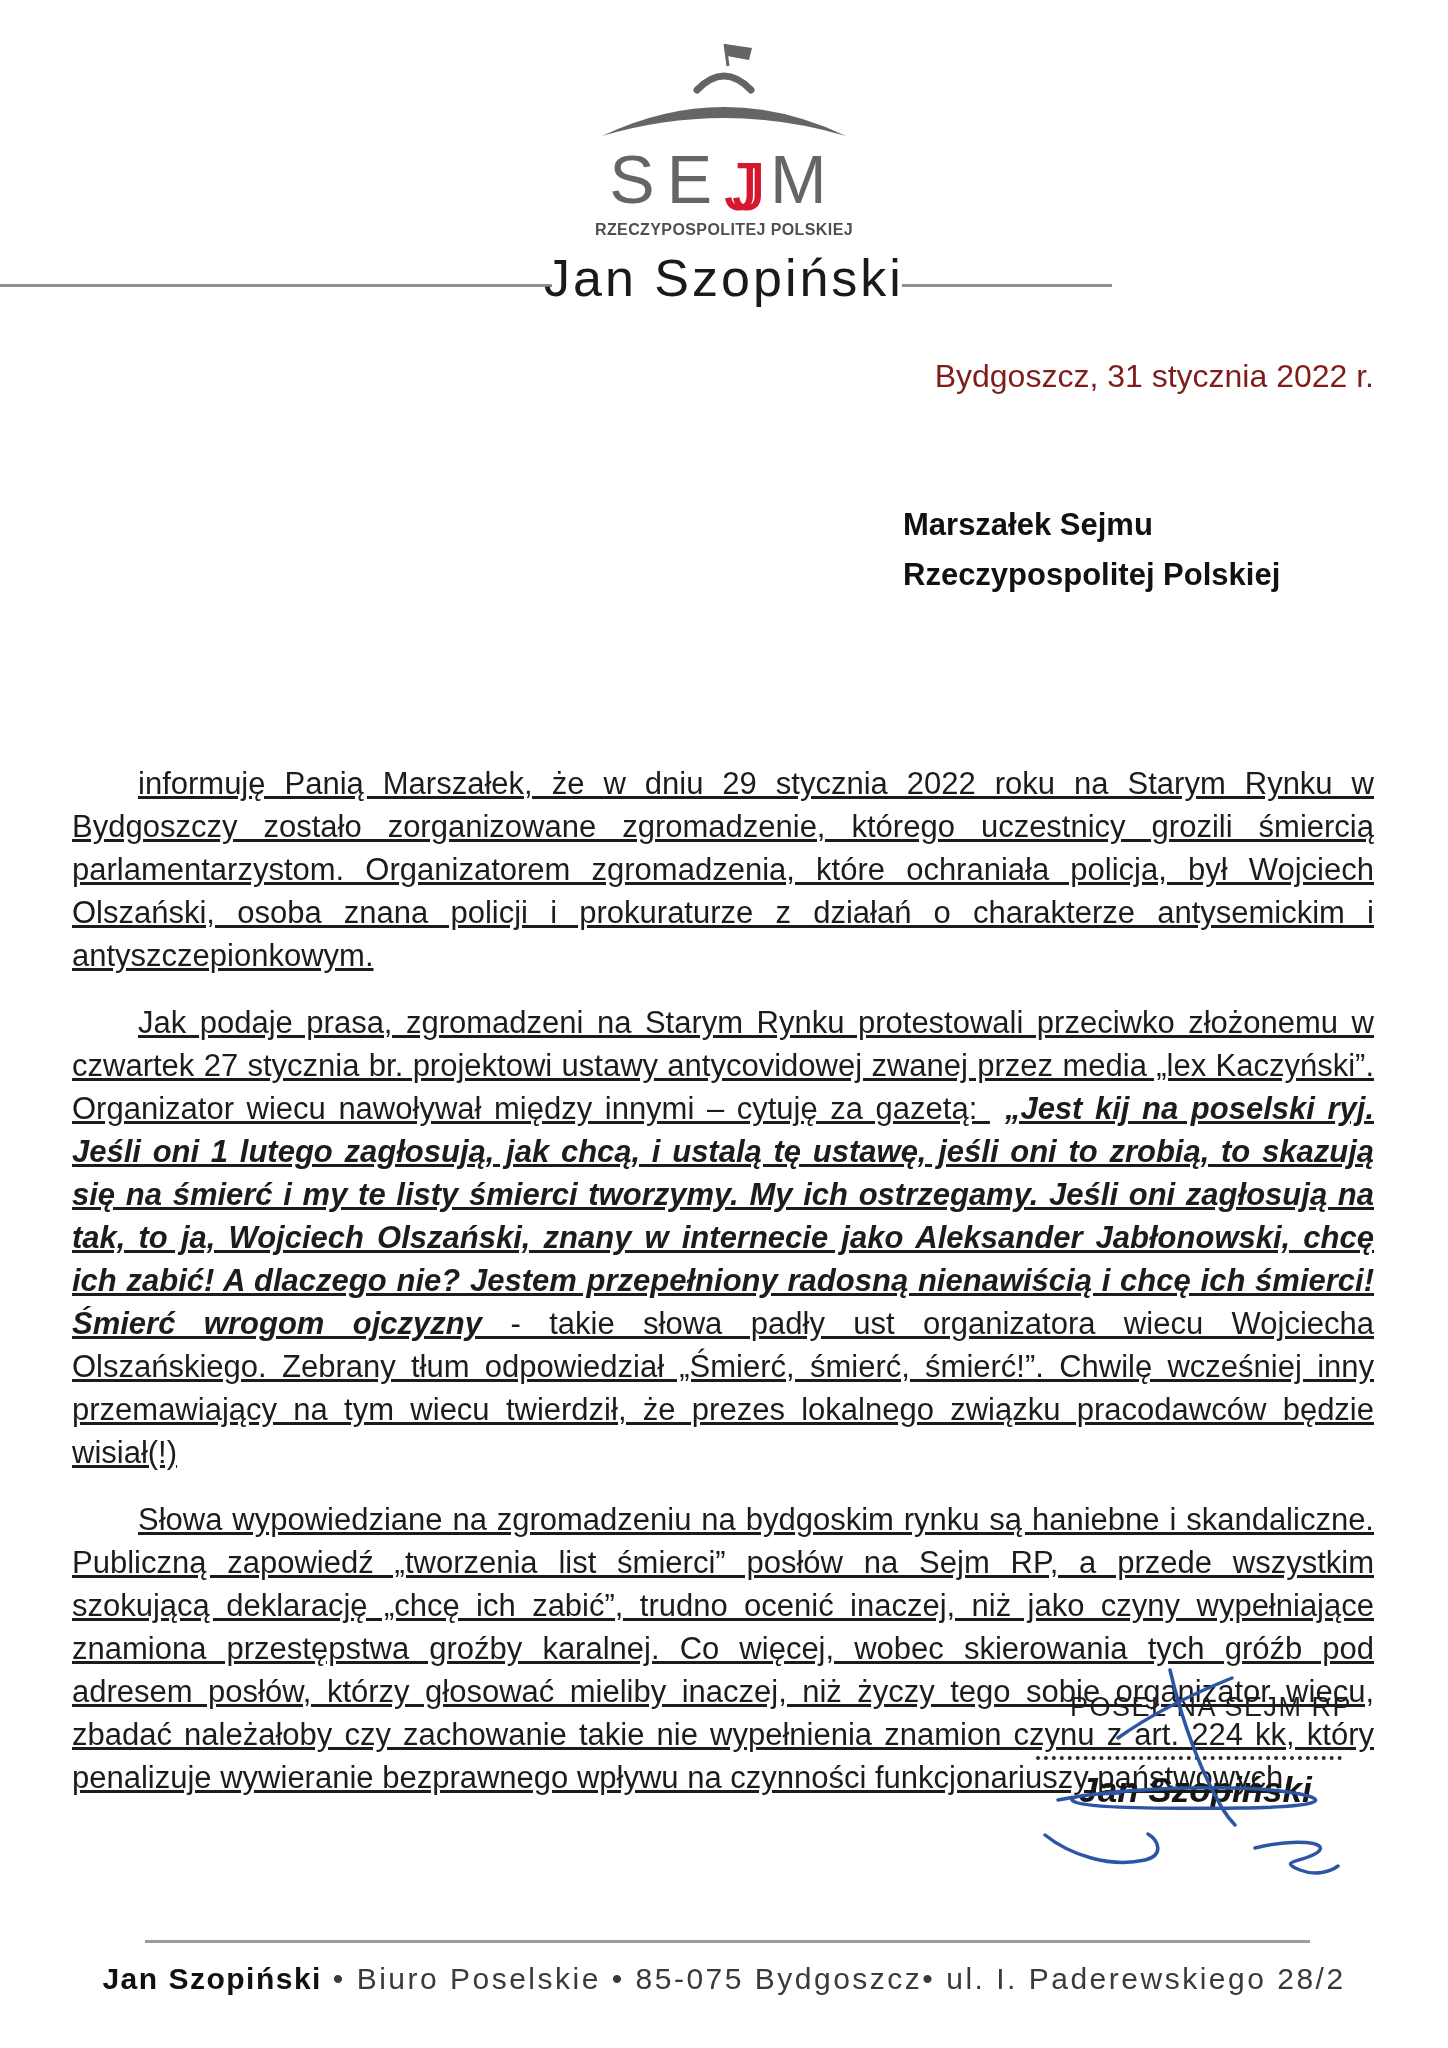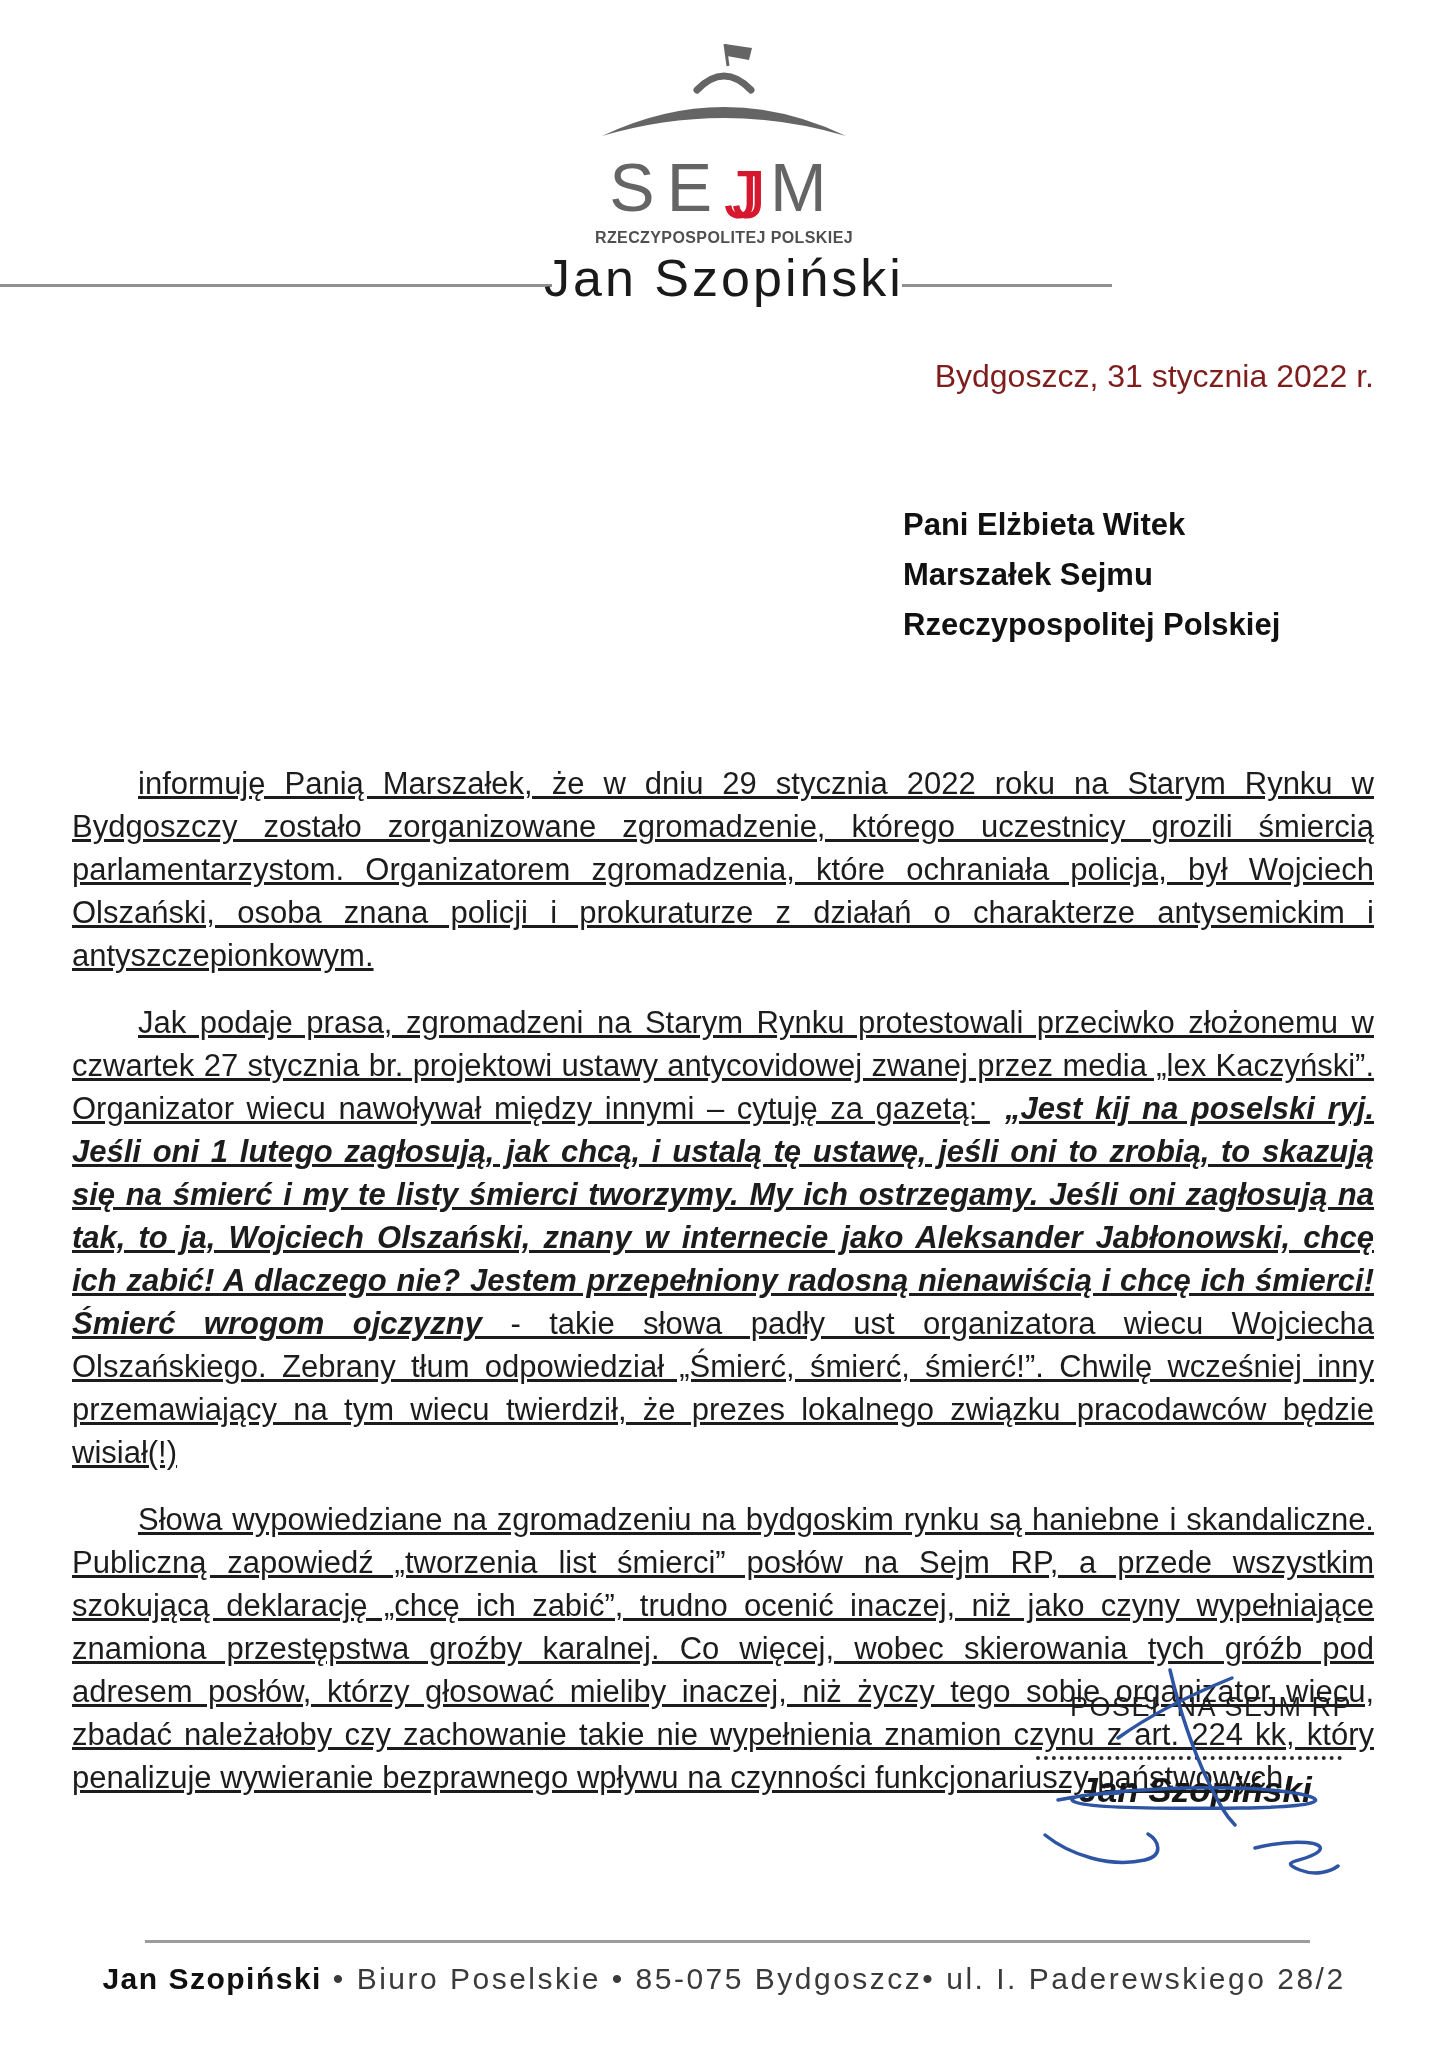--- a/index.html
+++ b/index.html
@@ -7,21 +7,21 @@
     width:1448px;height:2048px;position:relative;background:#ffffff;
     font-family:"Liberation Sans","DejaVu Sans",sans-serif;
     color:#1b1b1b;overflow:hidden;
   }
   
   .logo-block{position:absolute;top:40px;left:50%;transform:translateX(-50%);
     width:320px;text-align:center;}
   .logo-art{display:block;margin:0 auto;}
   .logo-word{display:flex;justify-content:center;align-items:center;
     font-size:68px;line-height:1;letter-spacing:12px;font-weight:400;
-    color:#656565;margin-top:8px;}
+    color:#656565;margin-top:0;}
   .logo-j{position:relative;display:inline-block;color:#d6182e;
     transform:translateY(7px);}
   .logo-j .j2{position:absolute;left:8px;top:0;}
   .logo-sub{margin-top:8px;font-size:16px;font-weight:700;color:#4f4f4f;
     letter-spacing:0.4px;}
   
   .rule{position:absolute;top:284px;height:3px;background:#909090;}
   .rule-left{left:0;width:552px;}
   .rule-right{left:902px;width:210px;}
   .header-name{position:absolute;top:248px;left:50%;transform:translateX(-50%);
@@ -75,21 +75,20 @@
   <div class="logo-sub">RZECZYPOSPOLITEJ POLSKIEJ</div>
 </div>
 
 <div class="rule rule-left"></div>
 <div class="header-name">Jan Szopiński</div>
 <div class="rule rule-right"></div>
 
 <div class="dateline">Bydgoszcz, 31 stycznia 2022 r.</div>
 
 <div class="addressee">
-  <div>Pani Elżbieta Witek</div>
   <div>Marszałek Sejmu</div>
   <div>Rzeczypospolitej Polskiej</div>
 </div>
 
 <div class="body-text">
   <p><span>informuję Panią Marszałek, że w dniu 29 stycznia 2022 roku na Starym Rynku w Bydgoszczy zostało zorganizowane zgromadzenie, którego uczestnicy grozili śmiercią parlamentarzystom. Organizatorem zgromadzenia, które ochraniała policja, był Wojciech Olszański, osoba znana policji i prokuraturze z działań o charakterze antysemickim i antyszczepionkowym.</span></p>
   <p><span>Jak podaje prasa, zgromadzeni na Starym Rynku protestowali przeciwko złożonemu w czwartek 27 stycznia br. projektowi ustawy antycovidowej zwanej przez media „lex Kaczyński”. Organizator wiecu nawoływał między innymi – cytuję za gazetą: </span><span class="seg-bold-italic">„Jest kij na poselski ryj. Jeśli oni 1 lutego zagłosują, jak chcą, i ustalą tę ustawę, jeśli oni to zrobią,  to skazują się na śmierć i my te listy śmierci tworzymy. My ich ostrzegamy. Jeśli oni zagłosują na tak, to ja, Wojciech Olszański, znany w internecie jako Aleksander Jabłonowski, chcę ich zabić! A dlaczego nie? Jestem przepełniony radosną nienawiścią i chcę ich śmierci! Śmierć wrogom ojczyzny</span><span> - takie słowa padły ust organizatora wiecu Wojciecha Olszańskiego. Zebrany tłum odpowiedział „Śmierć, śmierć, śmierć!”. Chwilę wcześniej  inny przemawiający na tym wiecu twierdził, że prezes lokalnego związku pracodawców będzie wisiał(!)</span></p>
   <p><span>Słowa wypowiedziane na zgromadzeniu na bydgoskim rynku są haniebne i skandaliczne. Publiczną zapowiedź „tworzenia list śmierci” posłów na Sejm RP, a przede wszystkim szokującą deklarację „chcę ich zabić”, trudno ocenić inaczej, niż jako czyny wypełniające znamiona przestępstwa groźby karalnej. Co więcej, wobec skierowania tych gróźb pod adresem posłów, którzy głosować mieliby inaczej, niż życzy tego sobie organizator wiecu, zbadać należałoby czy zachowanie takie nie wypełnienia znamion czynu z art. 224 kk, który penalizuje wywieranie bezprawnego wpływu na czynności funkcjonariuszy państwowych.</span></p>
 </div>
 

